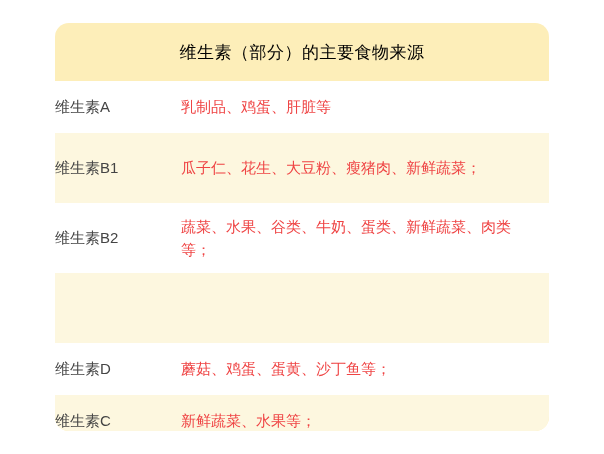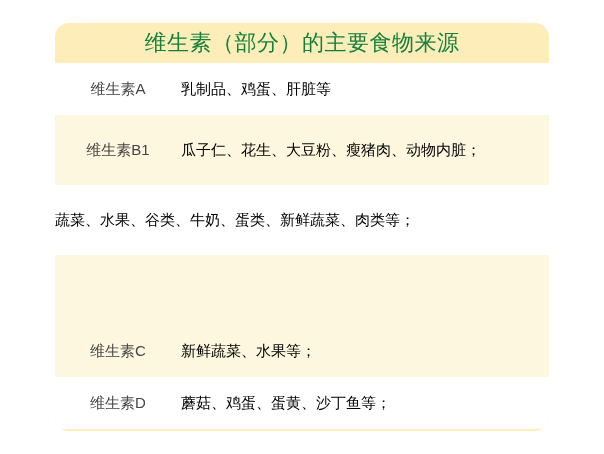--- a/index.html
+++ b/index.html
@@ -24,26 +24,26 @@
     left: 55px;
     top: 23px;
     width: 494px;
     height: 408px;
     background: #fdeeb9;
     border-radius: 14px;
     overflow: hidden;
     box-sizing: border-box;
   }
   .card-title {
-    height: 40px;
+    height: 58px;
     display: flex;
     align-items: center;
     justify-content: center;
-    font-size: 22px;
-    color: #15803d;
+    font-size: 17px;
+    color: #000000;
     letter-spacing: 0.5px;
   }
   .rows {
     display: block;
   }
   .row {
     display: flex;
     align-items: center;
     min-height: 52px;
     box-sizing: border-box;
@@ -51,30 +51,29 @@
   }
   .row.white {
     background: #ffffff;
   }
   .row.cream {
     background: #fdf7df;
   }
   .row-label {
     width: 126px;
     flex: 0 0 126px;
-    text-align: center;
     font-size: 15px;
     color: #444444;
     line-height: 1.5;
   }
   .row-value {
     flex: 1 1 auto;
     padding-right: 22px;
     font-size: 15px;
-    color: #000000;
+    color: #ef4444;
     line-height: 1.55;
   }
   .row-h1 { height: 52px; }
   .row-h2 { height: 70px; }
 </style>
 </head>
 <body>
 
 <div class="page">
   <div class="card">
@@ -83,35 +82,36 @@
 
     <div class="rows">
 
       <div class="row white row-h1">
         <div class="row-label">维生素A</div>
         <div class="row-value">乳制品、鸡蛋、肝脏等</div>
       </div>
 
       <div class="row cream row-h2">
         <div class="row-label">维生素B1</div>
-        <div class="row-value">瓜子仁、花生、大豆粉、瘦猪肉、动物内脏；</div>
+        <div class="row-value">瓜子仁、花生、大豆粉、瘦猪肉、新鲜蔬菜；</div>
       </div>
 
       <div class="row white row-h2">
+        <div class="row-label">维生素B2</div>
         <div class="row-value">蔬菜、水果、谷类、牛奶、蛋类、新鲜蔬菜、肉类等；</div>
       </div>
 
       <div class="row cream row-h2">
+      </div>
+
+      <div class="row white row-h1">
+        <div class="row-label">维生素D</div>
+        <div class="row-value">蘑菇、鸡蛋、蛋黄、沙丁鱼等；</div>
       </div>
 
       <div class="row cream row-h1">
         <div class="row-label">维生素C</div>
         <div class="row-value">新鲜蔬菜、水果等；</div>
       </div>
 
-      <div class="row white row-h1">
-        <div class="row-label">维生素D</div>
-        <div class="row-value">蘑菇、鸡蛋、蛋黄、沙丁鱼等；</div>
-      </div>
-
     </div>
   </div>
 </div>
 
 </body></html>

